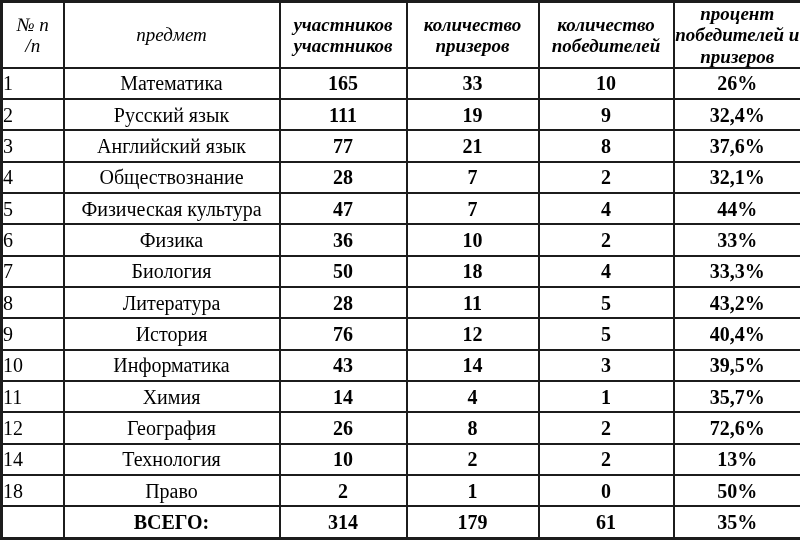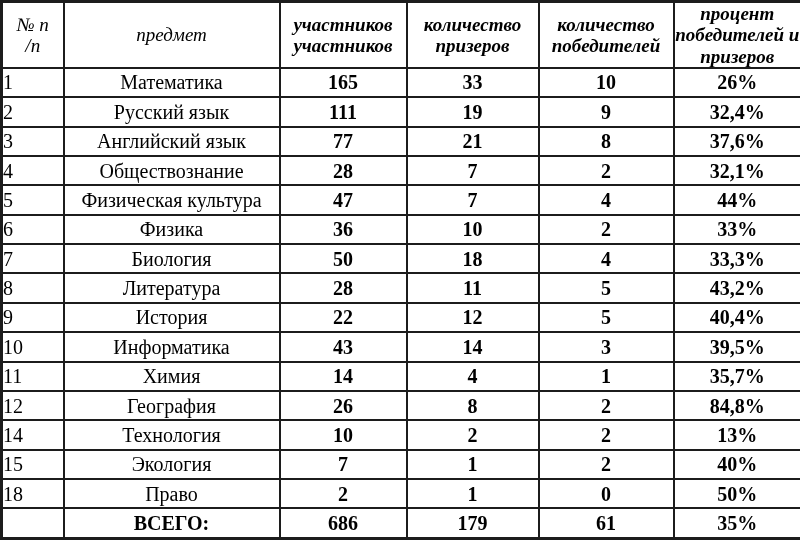--- a/index.html
+++ b/index.html
@@ -155,21 +155,21 @@
         <td class="c-num">8</td>
         <td class="c-subject">Литература</td>
         <td class="c-val">28</td>
         <td class="c-val">11</td>
         <td class="c-val">5</td>
         <td class="c-val">43,2%</td>
       </tr>
       <tr>
         <td class="c-num">9</td>
         <td class="c-subject">История</td>
-        <td class="c-val">22</td>
+        <td class="c-val">76</td>
         <td class="c-val">12</td>
         <td class="c-val">5</td>
         <td class="c-val">40,4%</td>
       </tr>
       <tr>
         <td class="c-num">10</td>
         <td class="c-subject">Информатика</td>
         <td class="c-val">43</td>
         <td class="c-val">14</td>
         <td class="c-val">3</td>
@@ -182,49 +182,41 @@
         <td class="c-val">4</td>
         <td class="c-val">1</td>
         <td class="c-val">35,7%</td>
       </tr>
       <tr>
         <td class="c-num">12</td>
         <td class="c-subject">География</td>
         <td class="c-val">26</td>
         <td class="c-val">8</td>
         <td class="c-val">2</td>
-        <td class="c-val">84,8%</td>
+        <td class="c-val">72,6%</td>
       </tr>
       <tr>
         <td class="c-num">14</td>
         <td class="c-subject">Технология</td>
         <td class="c-val">10</td>
         <td class="c-val">2</td>
         <td class="c-val">2</td>
         <td class="c-val">13%</td>
       </tr>
       <tr>
-        <td class="c-num">15</td>
-        <td class="c-subject">Экология</td>
-        <td class="c-val">7</td>
-        <td class="c-val">1</td>
-        <td class="c-val">2</td>
-        <td class="c-val">40%</td>
-      </tr>
-      <tr>
         <td class="c-num">18</td>
         <td class="c-subject">Право</td>
         <td class="c-val">2</td>
         <td class="c-val">1</td>
         <td class="c-val">0</td>
         <td class="c-val">50%</td>
       </tr>
       <tr class="total-row">
         <td class="c-num"></td>
         <td class="c-subject">ВСЕГО:</td>
-        <td class="c-val">686</td>
+        <td class="c-val">314</td>
         <td class="c-val">179</td>
         <td class="c-val">61</td>
         <td class="c-val">35%</td>
       </tr>
     </tbody>
   </table>
 </div>
 
 </body></html>

